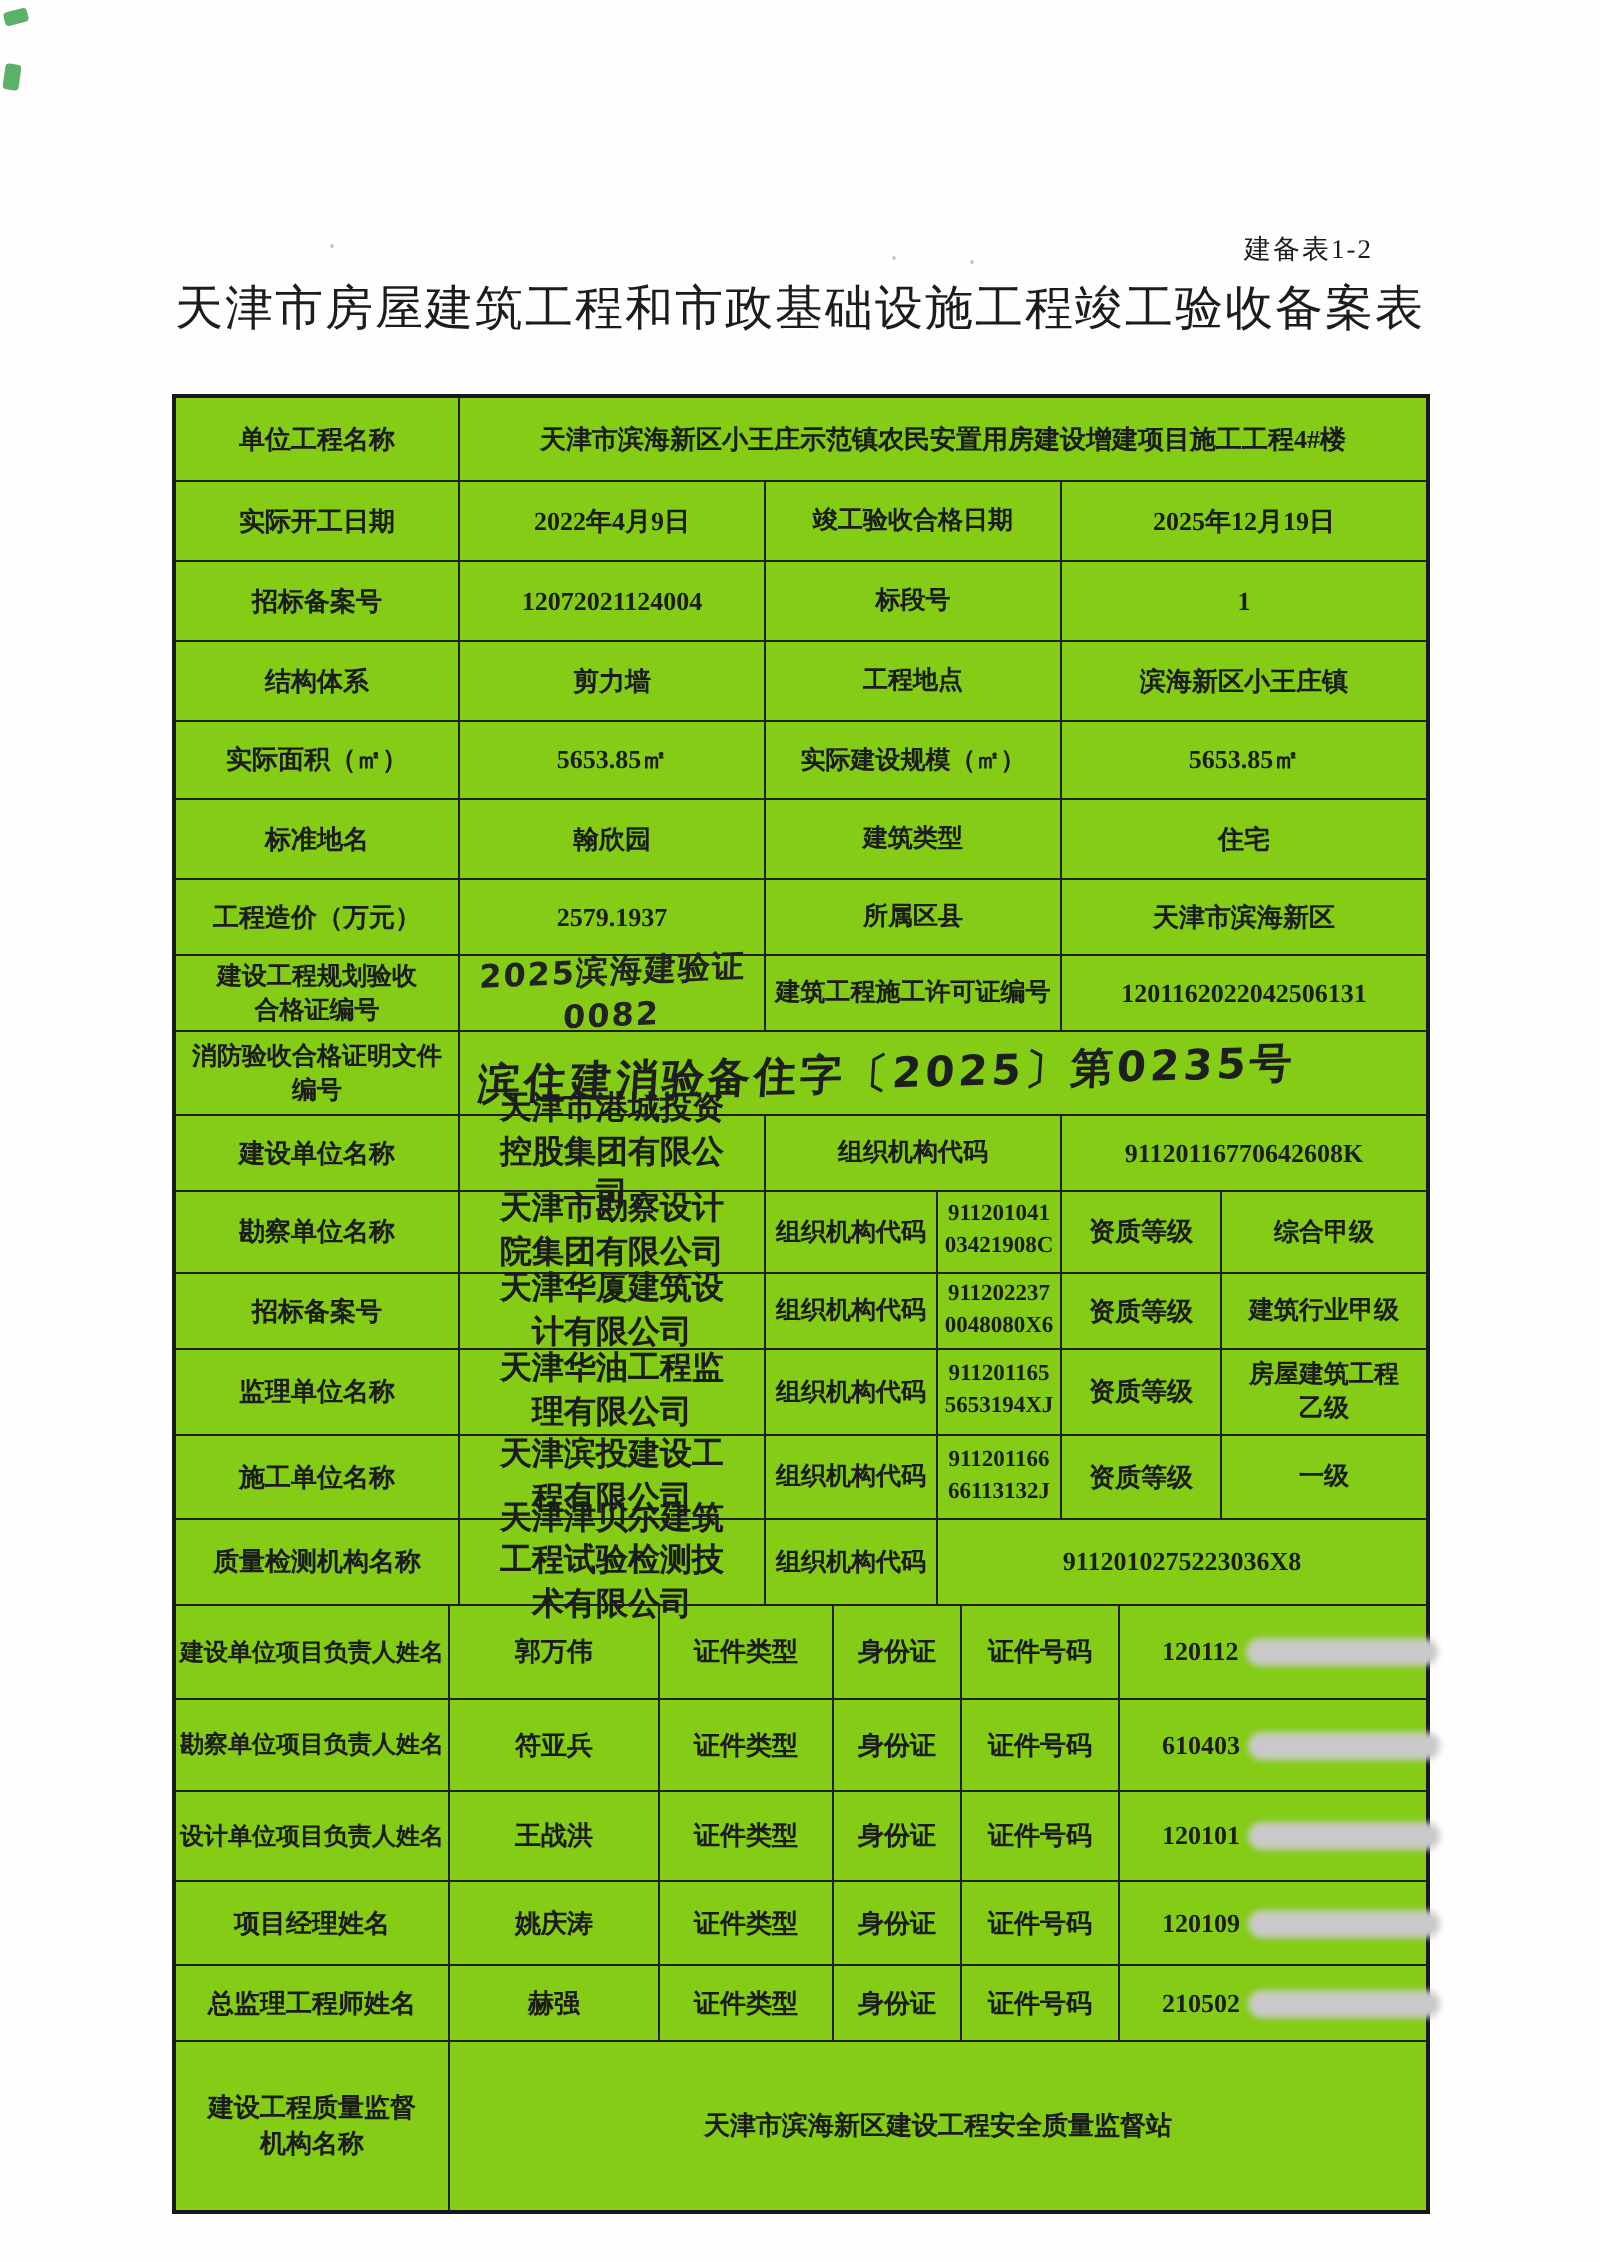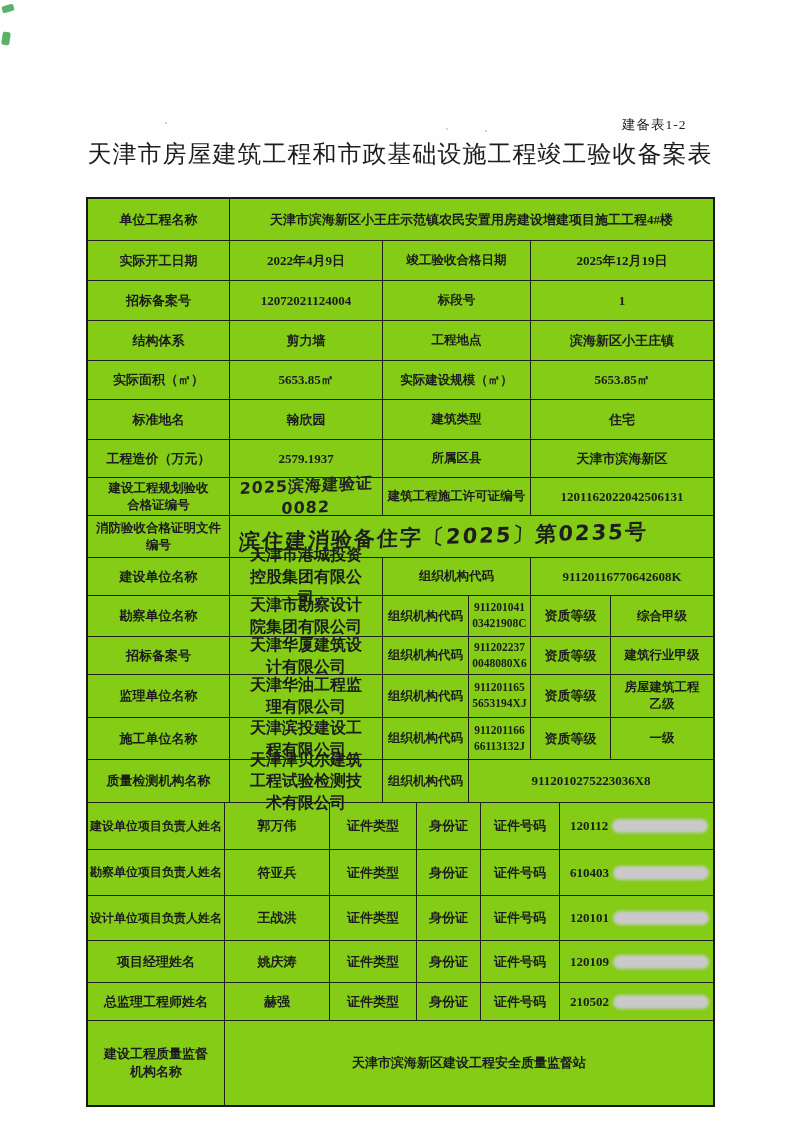--- a/index.html
+++ b/index.html
@@ -43,21 +43,21 @@
           font-family:"Liberation Serif","DejaVu Serif",serif;}
   .w-grade-label{flex:0 0 80px;}
   .w-grade{flex:1; font-size:12.5px;}
   .w-code-wide{flex:1; font-size:13px;}
   .company{font-size:16px; padding:1px 18px;}
   .w-plabel{flex:0 0 136px; font-size:12px; padding:1px 1px;}
   .w-pname{flex:0 0 105px;}
   .w-ptype{flex:0 0 87px;}
   .w-pdoc{flex:0 0 64px;}
   .w-pnolabel{flex:0 0 79px;}
-  .w-pno{flex:1; justify-content:flex-start; padding-left:10px;text-align:center;}
+  .w-pno{flex:1; justify-content:flex-start; padding-left:21px;text-align:center;}
   .handwriting{
     font-family:"DejaVu Sans",sans-serif; font-weight:600;
     transform:rotate(-2.5deg) skewX(-4deg);
     font-size:16px; letter-spacing:1px; color:#222;
   }
   .handwriting-big{
     font-family:"DejaVu Sans",sans-serif; font-weight:600;
     transform:rotate(-1.5deg) skewX(-5deg) translateX(-28px);
     font-size:21px; letter-spacing:2px; color:#1e1e1e;
   }

